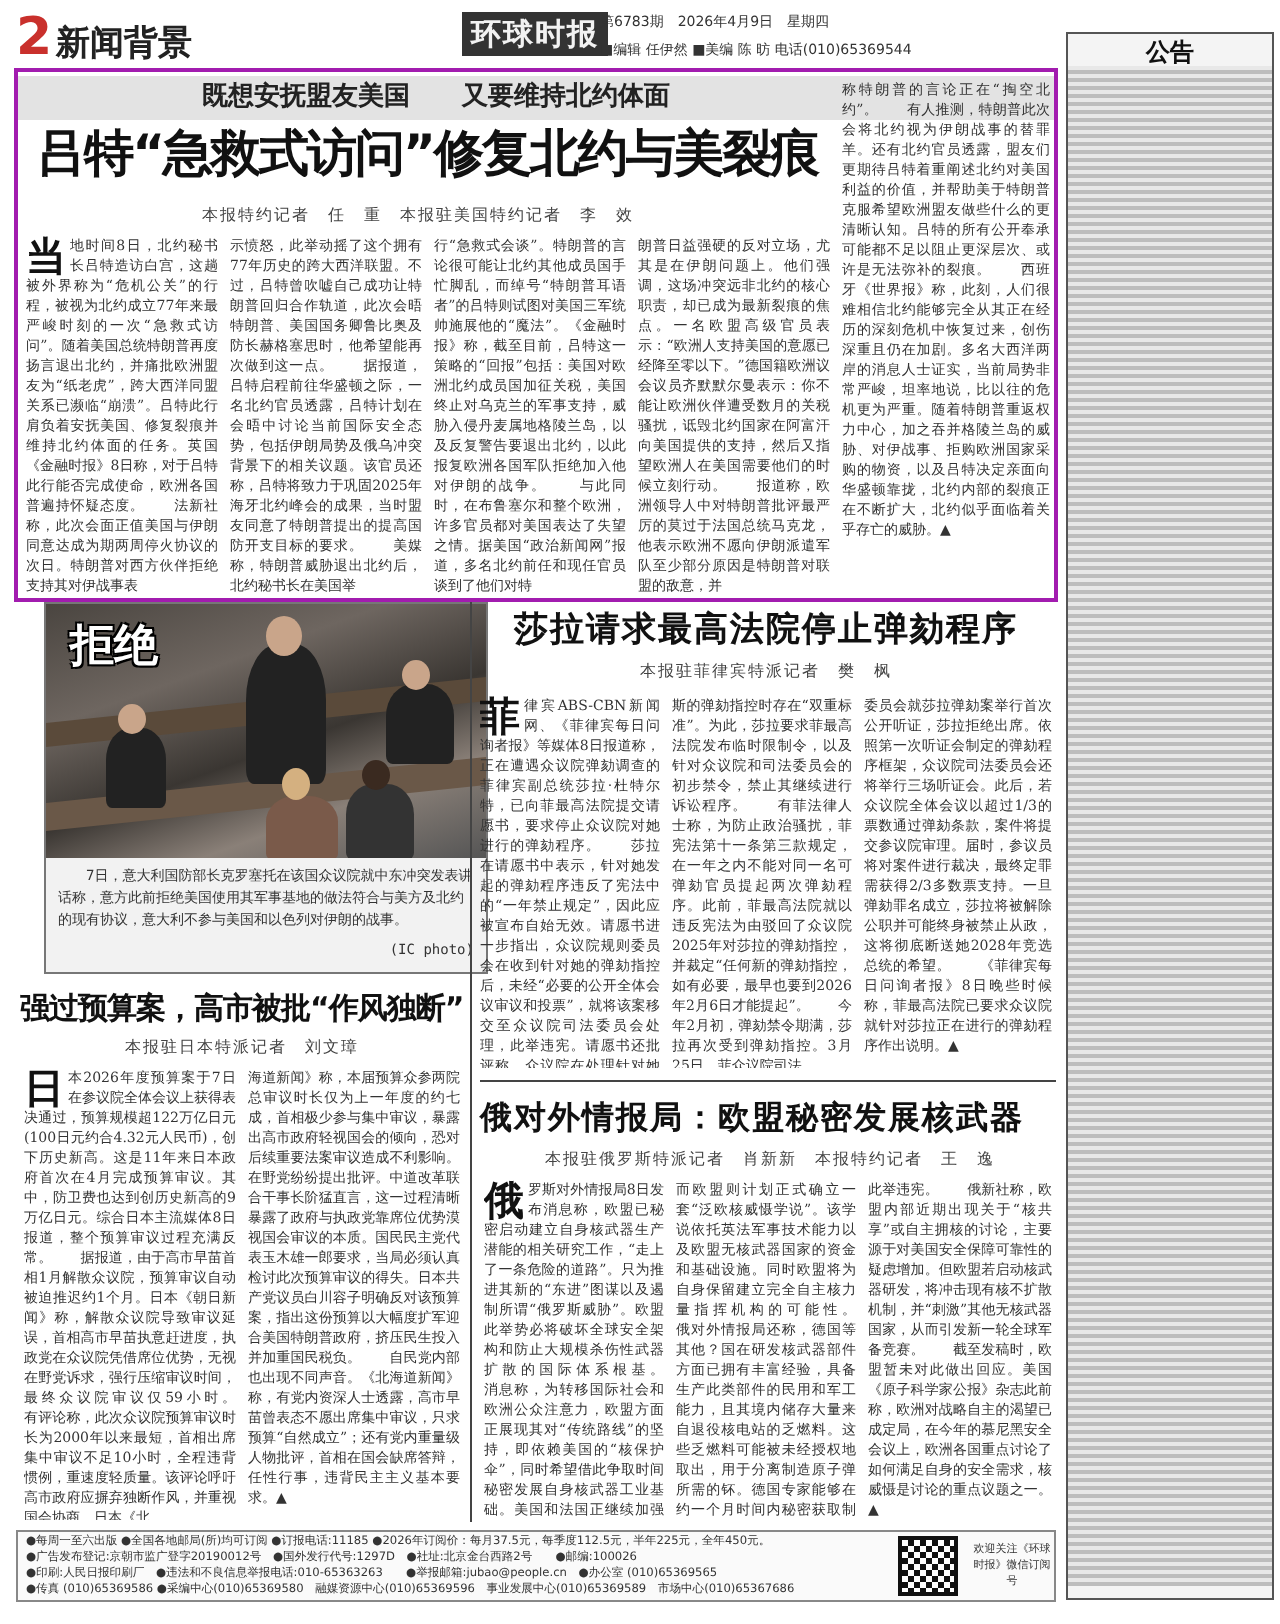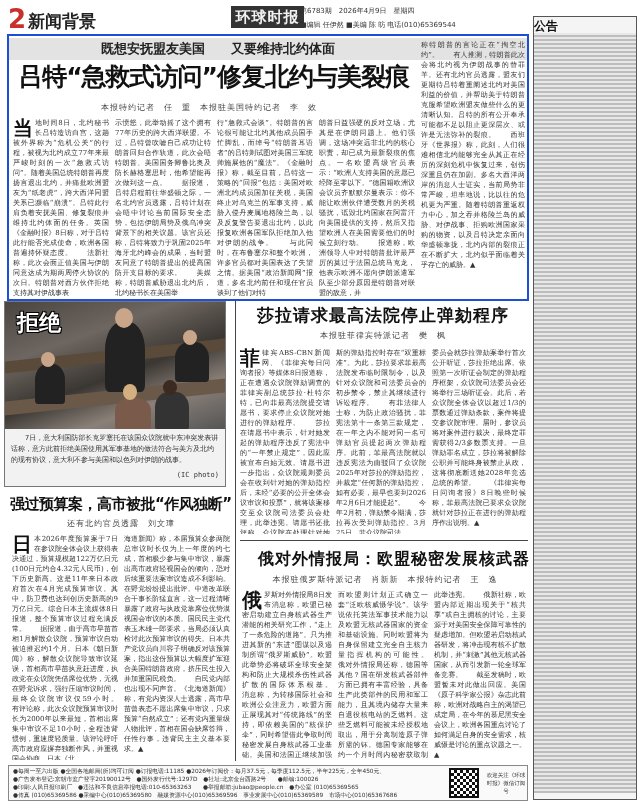--- a/index.html
+++ b/index.html
@@ -5,40 +5,40 @@
 *{box-sizing:border-box;margin:0;padding:0}
 body{width:640px;height:812px;background:#fff;font-family:"DejaVu Serif",serif;color:#222;overflow:hidden;position:relative}
 .page{position:absolute;left:0;top:0;width:640px;height:812px}
 .masthead{position:absolute;left:0;top:0;width:640px;height:34px}
 .sec-num{position:absolute;left:8px;top:6px;font-family:"DejaVu Sans",sans-serif;font-size:26px;font-weight:bold;color:#c9302c;line-height:26px}
 .sec-name{position:absolute;left:28px;top:10px;font-size:17px;font-weight:bold;color:#222;font-family:"DejaVu Serif",serif}
 .logo{position:absolute;left:231px;top:6px;width:73px;height:22px;background:#333;color:#f2f2f2;font-size:15px;font-weight:bold;text-align:center;line-height:22px;letter-spacing:1px}
 .issue{position:absolute;left:300px;top:6px;font-size:7px;color:#333;font-family:"DejaVu Sans",sans-serif;white-space:nowrap}
 .editors{position:absolute;left:300px;top:20px;font-size:7px;color:#333;font-family:"DejaVu Sans",sans-serif;white-space:nowrap}
 .ad-col{position:absolute;left:533px;top:16px;width:104px;height:784px;border:1px solid #555;background:#f4f4f4;overflow:hidden}
-.ad-title{font-size:12px;font-weight:bold;color:#111;padding-top:2px;line-height:14px}
+.ad-title{font-size:12px;font-weight:bold;text-align:center;color:#111;padding-top:2px;line-height:14px}
 .ad-body{padding:2px 4px;font-size:4px;line-height:5px;color:#555;word-break:break-all;height:760px;overflow:hidden;background:repeating-linear-gradient(180deg,#e8e8e8 0,#e8e8e8 2px,#bdbdbd 2px,#bdbdbd 4px)}
-.lead-box{position:absolute;left:7px;top:34px;width:522px;height:267px;border:2px solid #1d4ed8;background:#fff}
+.lead-box{position:absolute;left:7px;top:34px;width:522px;height:267px;border:2px solid #a21caf;background:#fff}
 .kicker{position:absolute;left:0;top:2px;width:518px;height:22px;background:#e3e3e3;font-size:13px;font-weight:bold;text-align:center;color:#222;line-height:22px;padding-right:100px}
 .headline{position:absolute;left:0;top:24px;width:400px;height:34px;font-family:"DejaVu Sans",sans-serif;font-size:25px;font-weight:bold;color:#111;text-align:right;line-height:34px;letter-spacing:-1px;white-space:nowrap}
 .byline{position:absolute;font-size:8px;color:#444;text-align:center;white-space:nowrap;letter-spacing:1px}
 .col{position:absolute;font-size:7px;line-height:10px;color:#333;text-align:justify;overflow:hidden}
 .dropcap{float:left;font-size:20px;line-height:20px;font-weight:bold;font-family:"DejaVu Sans",sans-serif;margin-right:2px;color:#111}
-.photo{position:absolute;left:4px;top:301px;width:222px;height:186px;border:1px solid #777}
+.photo{position:absolute;left:22px;top:301px;width:222px;height:186px;border:1px solid #777}
 .photo-img{position:absolute;left:0;top:0;width:220px;height:127px;background:linear-gradient(160deg,#4a4540 0%,#6e6660 30%,#3a3632 55%,#8a8078 75%,#555 100%);overflow:hidden}
 .photo-img .desk1{position:absolute;left:0;top:48px;width:220px;height:12px;background:#5a4a3a;transform:skewY(-6deg)}
 .photo-img .desk2{position:absolute;left:0;top:88px;width:220px;height:14px;background:#6a5848;transform:skewY(-6deg)}
 .photo-img .fig{position:absolute;background:#222;border-radius:40% 40% 10% 10%}
 .photo-img .head{position:absolute;background:#c9a58a;border-radius:50%}
 .photo-label{position:absolute;left:12px;top:6px;font-family:"DejaVu Sans",sans-serif;font-size:22px;font-weight:bold;color:#fff;text-shadow:1px 1px 0 #000,-1px -1px 0 #000,1px -1px 0 #000,-1px 1px 0 #000}
 .photo-cap{position:absolute;left:0;top:127px;width:220px;height:57px;background:#f2f2f2;padding:4px 6px;font-size:7px;line-height:11px;color:#333;font-family:"DejaVu Sans Mono",monospace}
 .cap-credit{position:absolute;right:6px;bottom:5px}
 .sara-title{position:absolute;left:238px;top:304px;width:290px;font-size:17px;font-weight:bold;color:#111;text-align:center;line-height:22px;letter-spacing:1px}
 .japan-title{position:absolute;left:10px;top:493px;width:222px;font-family:"DejaVu Sans",sans-serif;font-size:15px;font-weight:bold;color:#111;line-height:22px;letter-spacing:-0.5px;white-space:nowrap}
-.russia-title{position:absolute;left:240px;top:548px;width:290px;font-size:16px;font-weight:bold;color:#111;text-align:right;line-height:22px;letter-spacing:1px;white-space:nowrap}
+.russia-title{position:absolute;left:240px;top:548px;width:290px;font-size:16px;font-weight:bold;color:#111;text-align:left;line-height:22px;letter-spacing:1px;white-space:nowrap}
 .vline{position:absolute;width:1px;background:#444}
 .hline{position:absolute;height:1px;background:#444}
 .footer{position:absolute;left:8px;top:765px;width:520px;height:36px;border:1px solid #888;background:#fafafa}
 .footer-line{position:absolute;left:4px;font-size:5.8px;color:#333;font-family:"DejaVu Sans",sans-serif;white-space:nowrap;line-height:8px}
 .qr{position:absolute;left:440px;top:2px;width:30px;height:30px;background:repeating-conic-gradient(#111 0 25%,#fff 0 50%) 0 0/6px 6px;border:2px solid #111}
 .qr-text{position:absolute;left:476px;top:5px;width:42px;font-size:5.5px;line-height:8px;text-align:center;color:#333;font-family:"DejaVu Sans",sans-serif}
 </style>
 </head>
 <body>
 
@@ -97,21 +97,21 @@
   <div class="col" style="left:240px;top:348px;width:90px;height:186px">
     <span class="dropcap">菲</span><span>律宾ABS-CBN新闻网、《菲律宾每日问询者报》等媒体8日报道称，正在遭遇众议院弹劾调查的菲律宾副总统莎拉·杜特尔特，已向菲最高法院提交请愿书，要求停止众议院对她进行的弹劾程序。　　莎拉在请愿书中表示，针对她发起的弹劾程序违反了宪法中的“一年禁止规定”，因此应被宣布自始无效。请愿书进一步指出，众议院规则委员会在收到针对她的弹劾指控后，未经“必要的公开全体会议审议和投票”，就将该案移交至众议院司法委员会处理，此举违宪。请愿书还批评称，众议院在处理针对她和总统马科</span>
   </div>
   <div class="col" style="left:336px;top:348px;width:90px;height:186px">斯的弹劾指控时存在“双重标准”。为此，莎拉要求菲最高法院发布临时限制令，以及针对众议院和司法委员会的初步禁令，禁止其继续进行诉讼程序。　　有菲法律人士称，为防止政治骚扰，菲宪法第十一条第三款规定，在一年之内不能对同一名可弹劾官员提起两次弹劾程序。此前，菲最高法院就以违反宪法为由驳回了众议院2025年对莎拉的弹劾指控，并裁定“任何新的弹劾指控，如有必要，最早也要到2026年2月6日才能提起”。　　今年2月初，弹劾禁令期满，莎拉再次受到弹劾指控。3月25日，菲众议院司法</div>
   <div class="col" style="left:432px;top:348px;width:94px;height:186px">委员会就莎拉弹劾案举行首次公开听证，莎拉拒绝出席。依照第一次听证会制定的弹劾程序框架，众议院司法委员会还将举行三场听证会。此后，若众议院全体会议以超过1/3的票数通过弹劾条款，案件将提交参议院审理。届时，参议员将对案件进行裁决，最终定罪需获得2/3多数票支持。一旦弹劾罪名成立，莎拉将被解除公职并可能终身被禁止从政，这将彻底断送她2028年竞选总统的希望。　　《菲律宾每日问询者报》8日晚些时候称，菲最高法院已要求众议院就针对莎拉正在进行的弹劾程序作出说明。▲</div>
 
   <div class="vline" style="left:235px;top:301px;height:460px"></div>
   <div class="hline" style="left:240px;top:540px;width:288px"></div>
 
   <div class="japan-title">强过预算案，高市被批“作风独断”</div>
-  <div class="byline" style="left:10px;top:518px;width:222px">还有北约官员透露　刘文璋</div>
+  <div class="byline" style="left:10px;top:518px;width:222px">本报驻日本特派记者　刘文璋</div>
   <div class="col" style="left:12px;top:534px;width:106px;height:226px">
     <span class="dropcap">日</span><span>本2026年度预算案于7日在参议院全体会议上获得表决通过，预算规模超122万亿日元(100日元约合4.32元人民币)，创下历史新高。这是11年来日本政府首次在4月完成预算审议。其中，防卫费也达到创历史新高的9万亿日元。综合日本主流媒体8日报道，整个预算审议过程充满反常。　　据报道，由于高市早苗首相1月解散众议院，预算审议自动被迫推迟约1个月。日本《朝日新闻》称，解散众议院导致审议延误，首相高市早苗执意赶进度，执政党在众议院凭借席位优势，无视在野党诉求，强行压缩审议时间，最终众议院审议仅59小时。　　有评论称，此次众议院预算审议时长为2000年以来最短，首相出席集中审议不足10小时，全程违背惯例，重速度轻质量。该评论呼吁高市政府应摒弃独断作风，并重视国会协商。日本《北</span>
   </div>
   <div class="col" style="left:124px;top:534px;width:106px;height:226px">海道新闻》称，本届预算众参两院总审议时长仅为上一年度的约七成，首相极少参与集中审议，暴露出高市政府轻视国会的倾向，恐对后续重要法案审议造成不利影响。　　在野党纷纷提出批评。中道改革联合干事长阶猛直言，这一过程清晰暴露了政府与执政党靠席位优势漠视国会审议的本质。国民民主党代表玉木雄一郎要求，当局必须认真检讨此次预算审议的得失。日本共产党议员白川容子明确反对该预算案，指出这份预算以大幅度扩军迎合美国特朗普政府，挤压民生投入并加重国民税负。　　自民党内部也出现不同声音。《北海道新闻》称，有党内资深人士透露，高市早苗曾表态不愿出席集中审议，只求预算“自然成立”；还有党内重量级人物批评，首相在国会缺席答辩，任性行事，违背民主主义基本要求。▲</div>
 
   <div class="russia-title">俄对外情报局：欧盟秘密发展核武器</div>
   <div class="byline" style="left:240px;top:574px;width:290px">本报驻俄罗斯特派记者　肖新新　本报特约记者　王　逸</div>
   <div class="col" style="left:242px;top:590px;width:90px;height:170px">
     <span class="dropcap">俄</span><span>罗斯对外情报局8日发布消息称，欧盟已秘密启动建立自身核武器生产潜能的相关研究工作，“走上了一条危险的道路”。只为推进其新的“东进”图谋以及遏制所谓“俄罗斯威胁”。欧盟此举势必将破坏全球安全架构和防止大规模杀伤性武器扩散的国际体系根基。　　消息称，为转移国际社会和欧洲公众注意力，欧盟方面正展现其对“传统路线”的坚持，即依赖美国的“核保护伞”，同时希望借此争取时间秘密发展自身核武器工业基础。美国和法国正继续加强各自国家核战略的协调，</span>
   </div>

